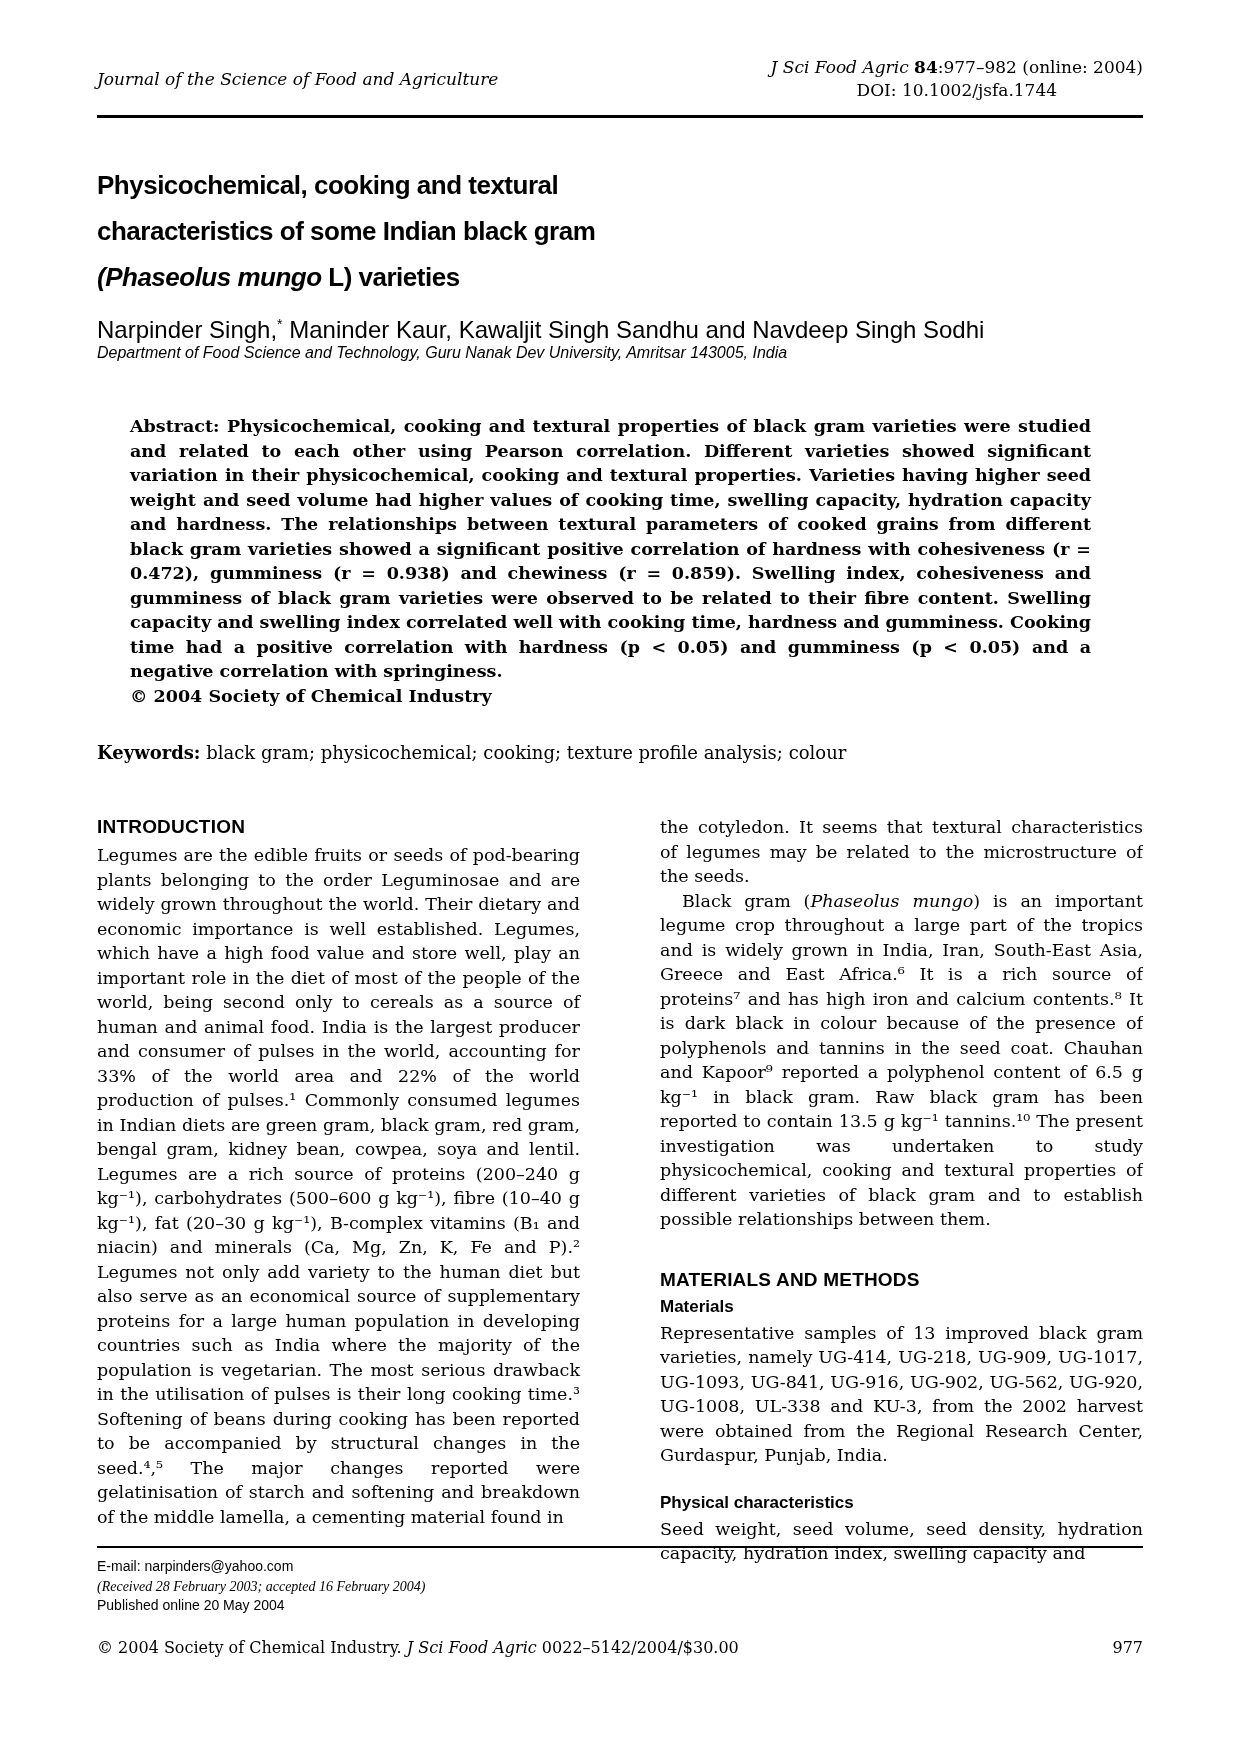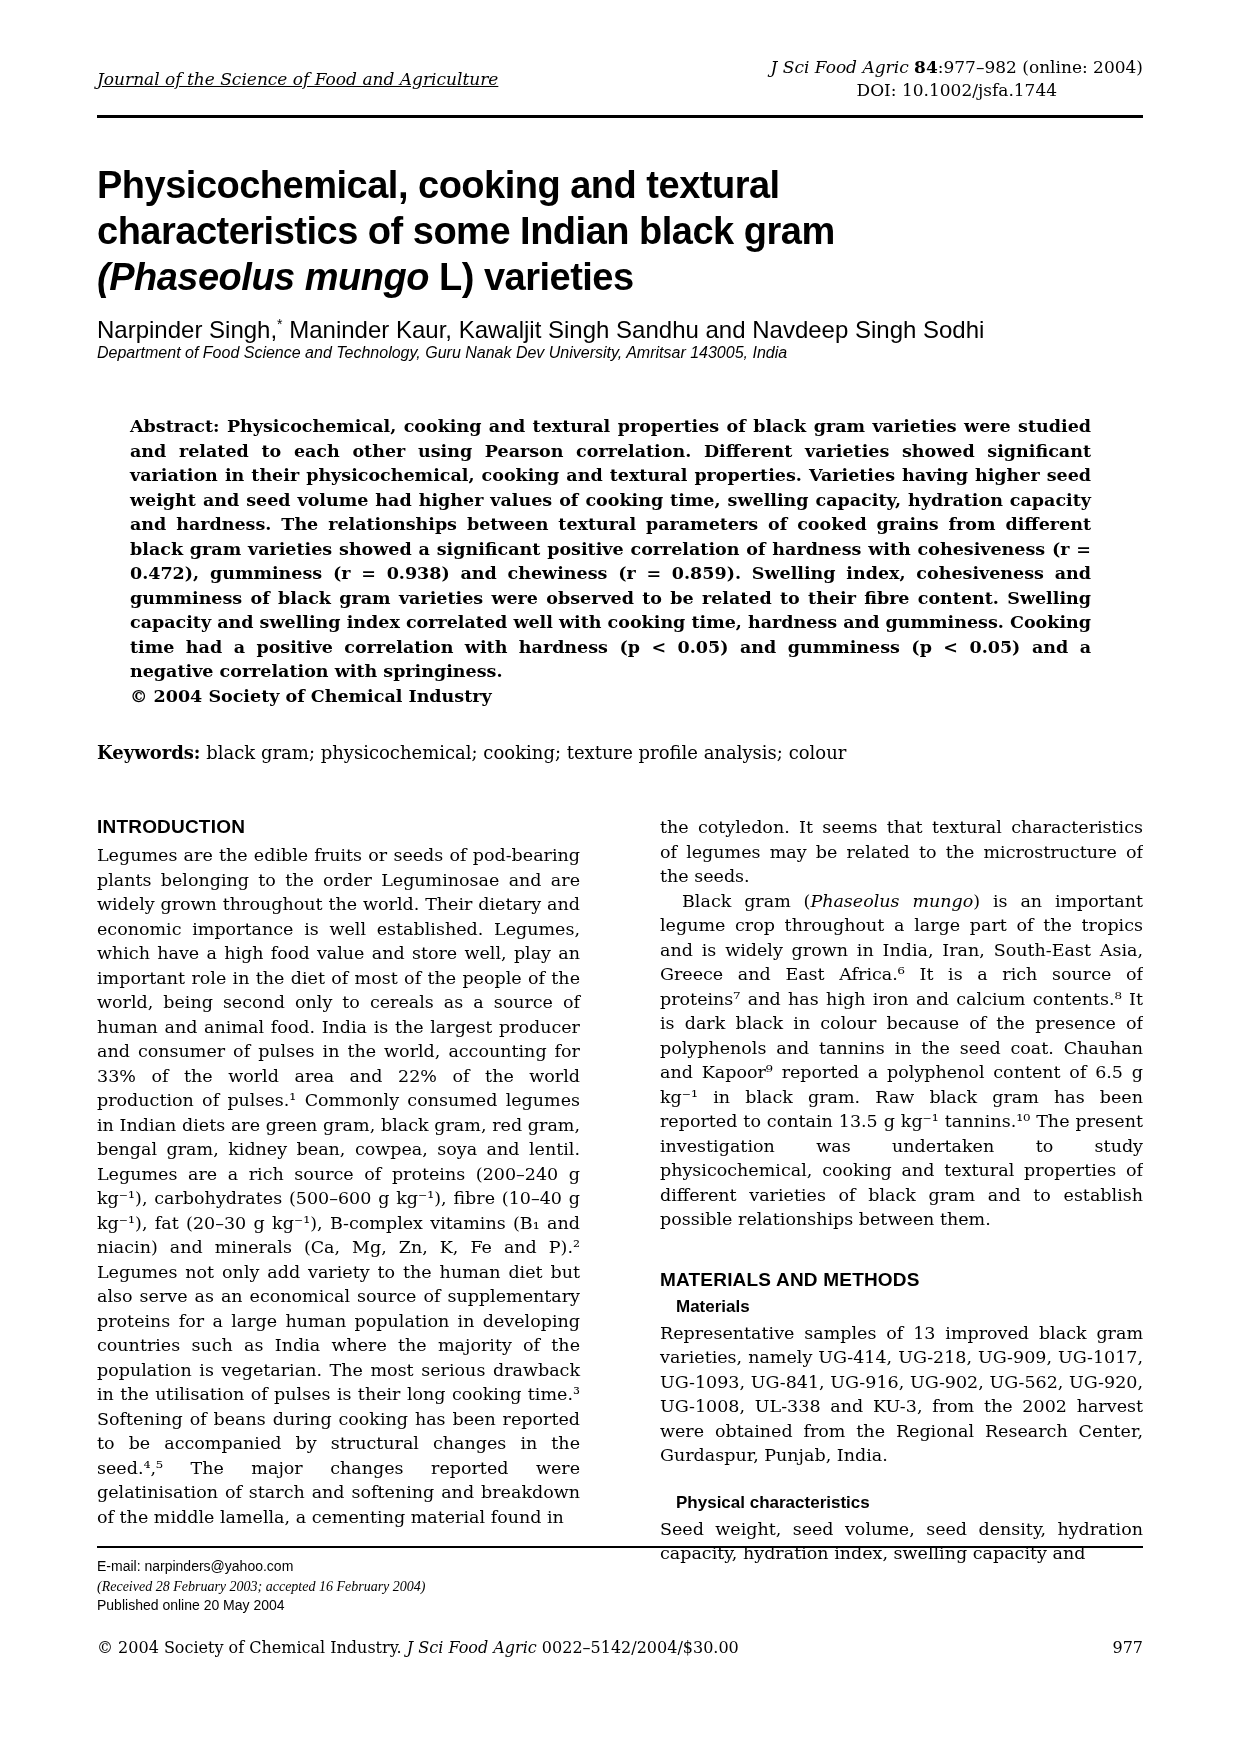--- a/index.html
+++ b/index.html
@@ -7,29 +7,29 @@
     position:relative;
     width:1240px; height:1755px;
     box-sizing:border-box;
     background:#ffffff; color:#000000;
     padding:56px 97px 0 97px;
     font-family:"DejaVu Serif","Liberation Serif",serif;
     overflow:hidden;
   }
   
   .masthead { display:flex; justify-content:space-between; align-items:flex-start; font-size:17px; }
-  .journal-name { font-style:italic; padding-top:13px;text-decoration:underline; }
+  .journal-name { font-style:italic; padding-top:13px; }
   .cite { text-align:center; line-height:23px; }
   .it { font-style:italic; }
   .vol { font-weight:bold; }
   .rule { border:none; border-top:3px solid #000; margin:13px 0 0 0; }
   
   .title {
     font-family:"Liberation Sans","DejaVu Sans",sans-serif;
-    font-weight:bold; font-size:38px; line-height:46px;
+    font-weight:bold; font-size:26px; line-height:46px;
     letter-spacing:-0.5px; margin:44px 0 0 0;
   }
   .authors { font-family:"Liberation Sans","DejaVu Sans",sans-serif; font-size:24px; margin-top:16px; }
   .authors sup { font-size:14px; }
   .affiliation { font-family:"Liberation Sans","DejaVu Sans",sans-serif; font-style:italic; font-size:16px; }
   
   .abstract {
     margin:52px 52px 0 33px;
     font-weight:bold; font-size:17.5px; line-height:24.5px;
     text-align:justify;
@@ -46,21 +46,21 @@
   }
   .col { flex:1 1 0; text-align:justify; }
   .shead {
     font-family:"Liberation Sans","DejaVu Sans",sans-serif;
     font-size:19px; line-height:24px; font-weight:bold;
     margin:0 0 4px 0; letter-spacing:0.2px;
   }
   .ssub {
     font-family:"Liberation Sans","DejaVu Sans",sans-serif;
     font-size:17px; line-height:22px; font-weight:bold;
-    margin:0 0 3px 16px;
+    margin:0 0 3px 0;
   }
   .mt-section { margin-top:36px; }
   .mt-sub { margin-top:24px; }
   .columns p { margin:0; }
   .indent { text-indent:22px; }
   
   .bottom { position:absolute; top:1546px; left:97px; right:97px; }
   .fn-rule { border:none; border-top:2px solid #000; margin:0 0 9px 0; }
   .footnote { font-family:"Liberation Sans","DejaVu Sans",sans-serif; font-size:14px; line-height:19.5px; }
   .fn-received { font-style:italic;font-family:Liberation Serif, serif; }

